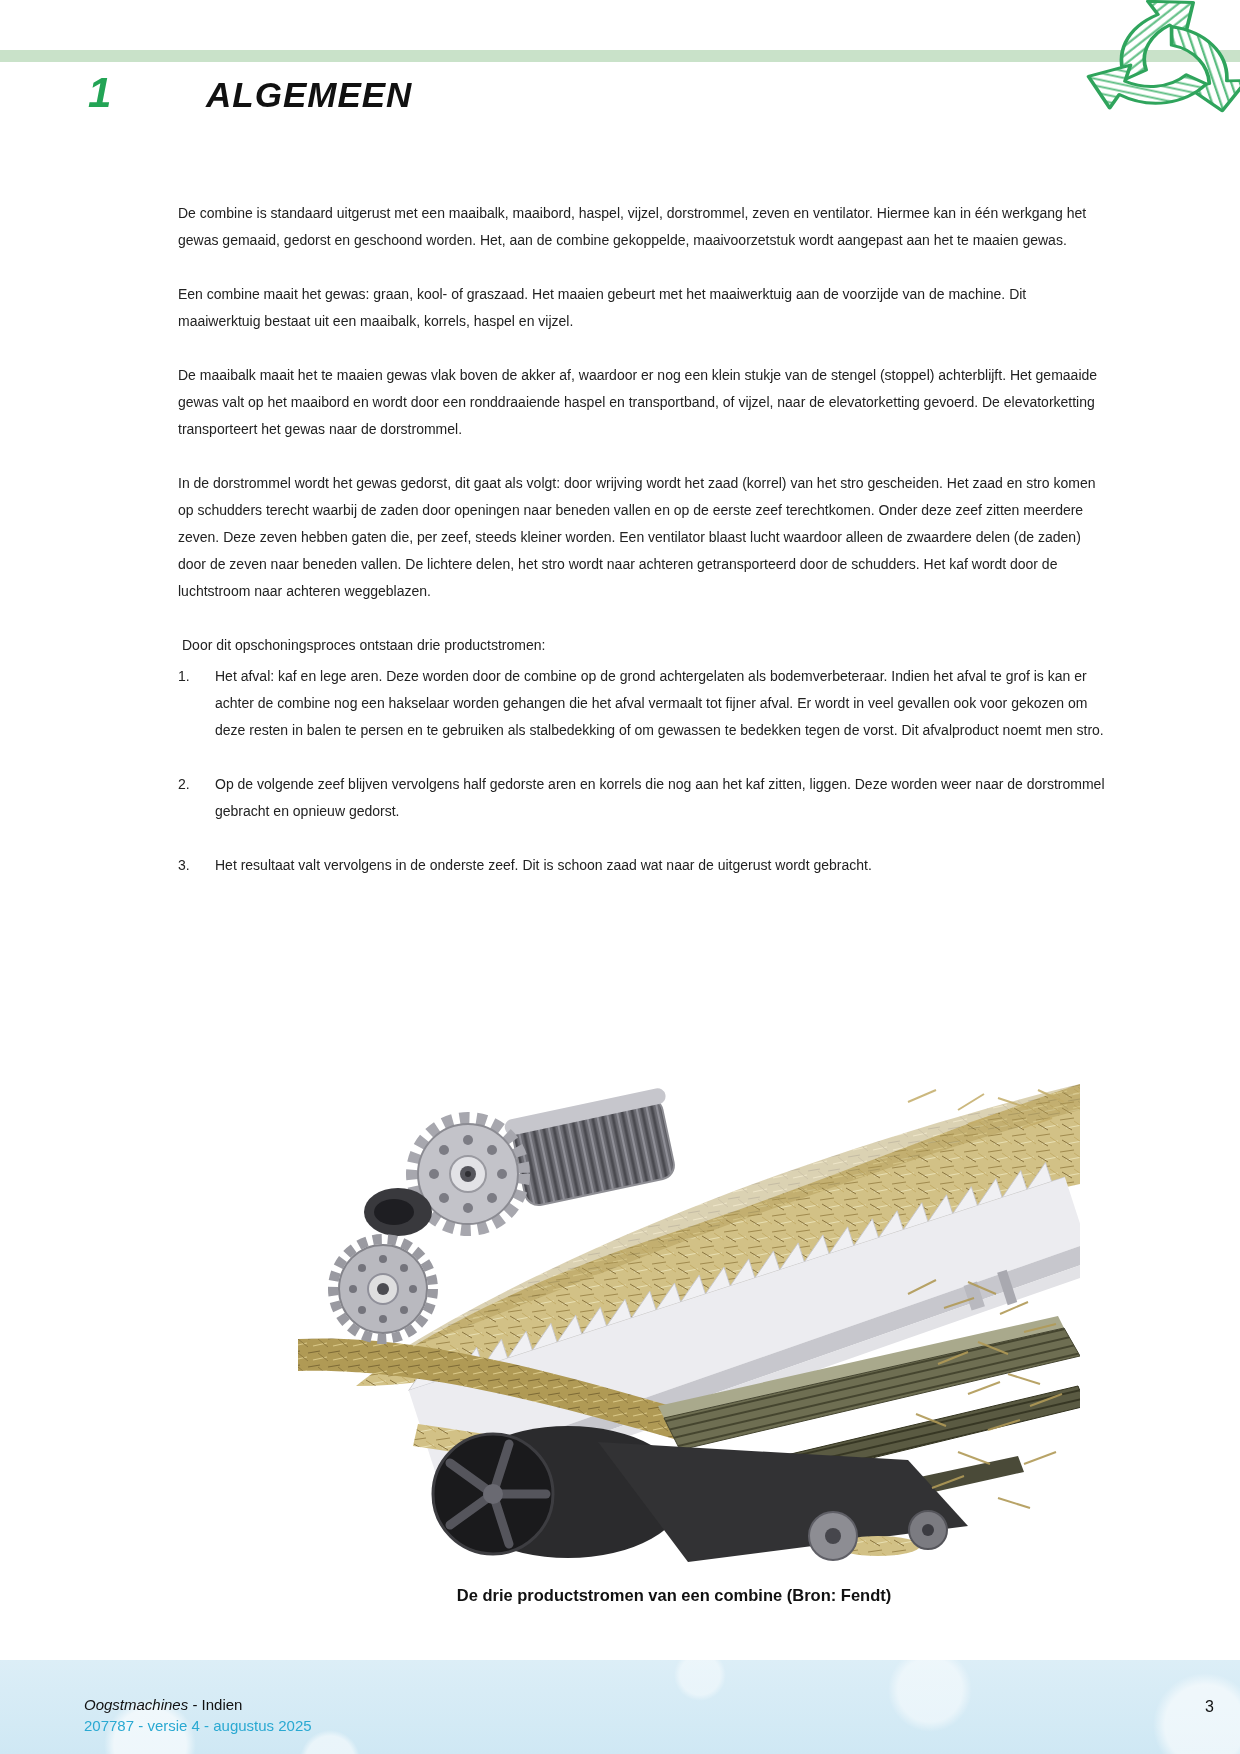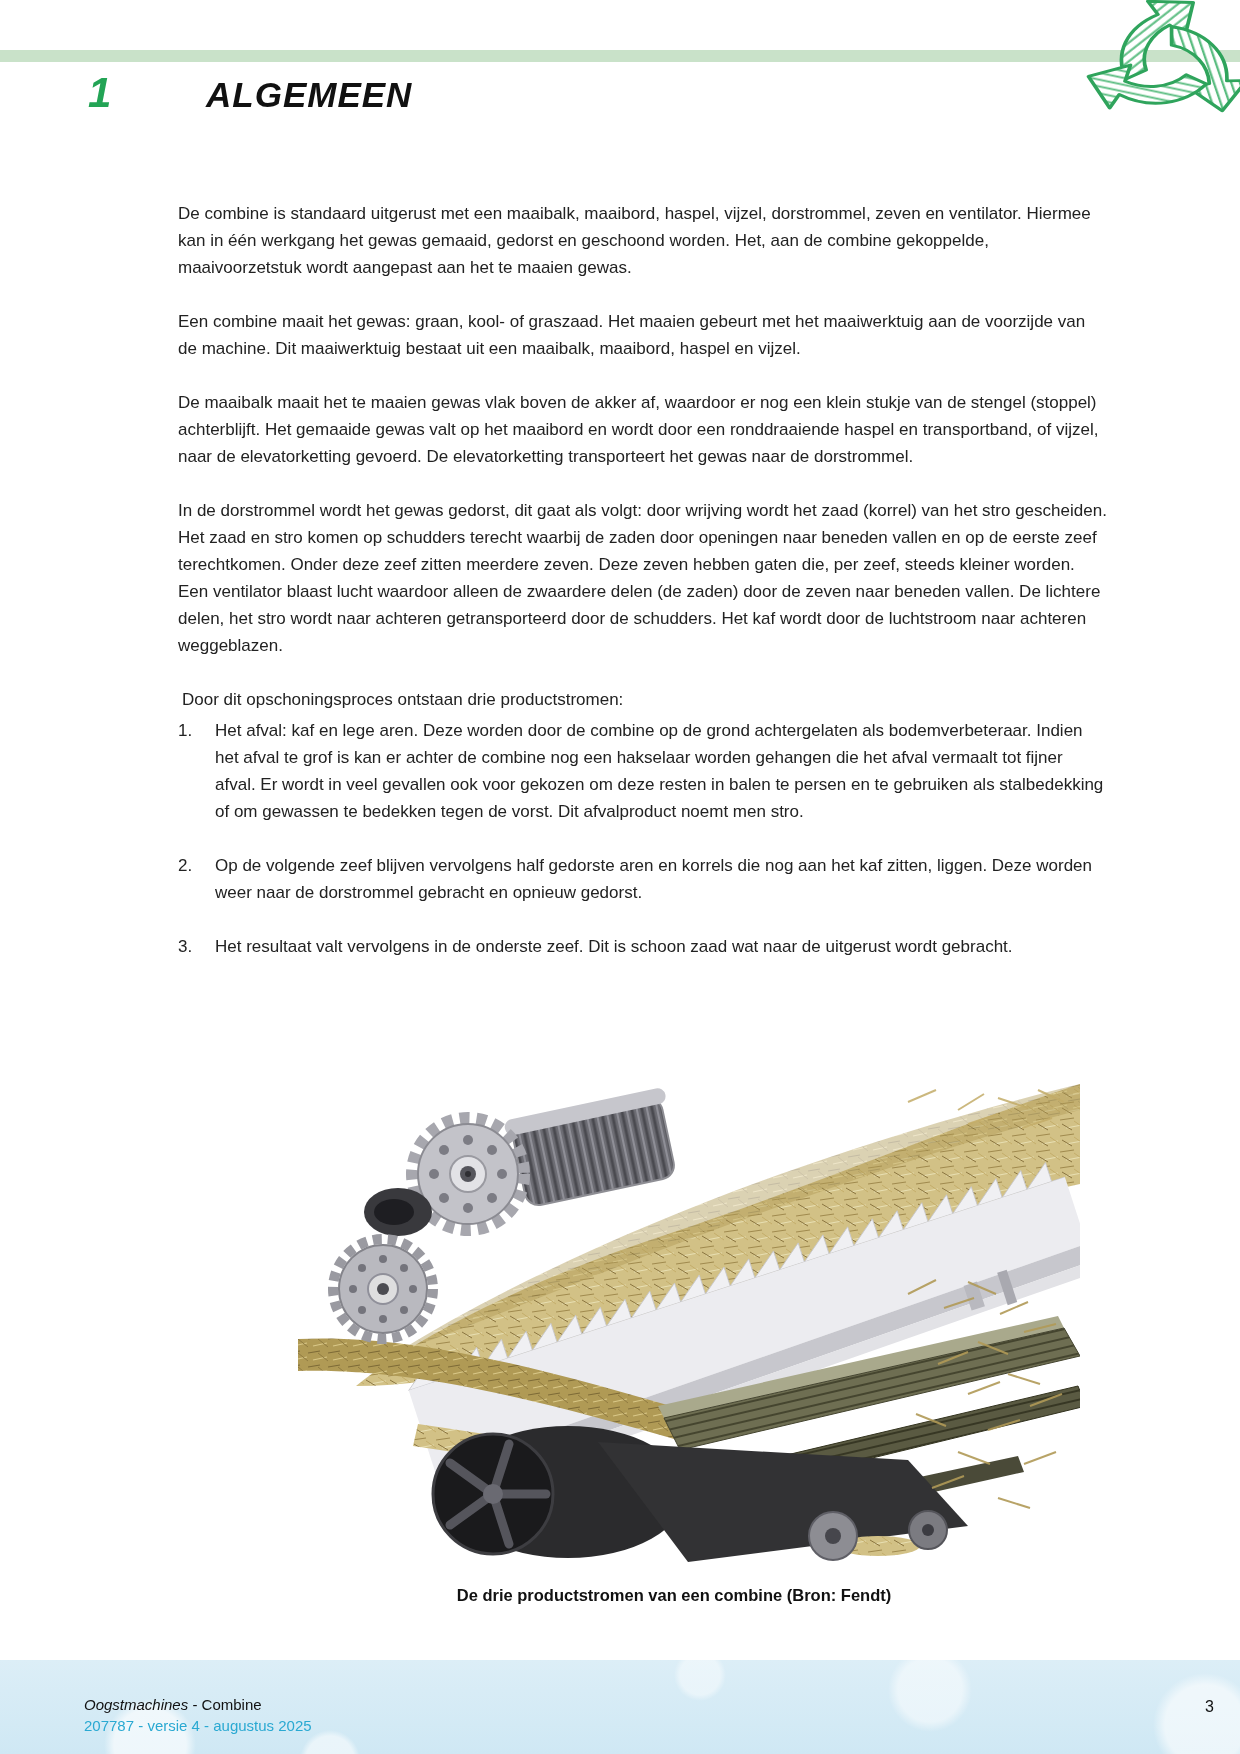--- a/index.html
+++ b/index.html
@@ -7,21 +7,21 @@
         font-family:"Liberation Sans",sans-serif;color:#222;}
   
   .topbar{position:absolute;left:0;top:50px;width:1240px;height:12px;background:#c9e2c9;}
   .recycle{position:absolute;right:-12px;top:-8px;width:168px;height:132px;}
   .chapter{position:absolute;left:88px;top:72px;height:46px;}
   .chnum{position:absolute;left:0;top:0;font-size:42px;line-height:42px;font-weight:bold;
          font-style:italic;color:#23a455;}
   .chtitle{position:absolute;left:118px;top:8px;margin:0;font-size:35px;line-height:30px;
            font-weight:bold;font-style:italic;letter-spacing:1px;color:#111;}
   
-  .content{position:absolute;left:178px;top:200px;width:930px;font-size:17px;line-height:27px;}
+  .content{position:absolute;left:178px;top:200px;width:930px;font-size:14px;line-height:27px;}
   .content p{margin:0 0 27px 0;}
   .content p.intro{margin:4px;}
   .li{display:flex;margin:0 0 27px 0;}
   .li.last{margin-bottom:0;}
   .num{flex:0 0 37px;}
   .litext{flex:1;}
   
   figure{position:absolute;left:256px;top:1072px;width:812px;margin:12px;}
   .figimg{width:812px;height:486px;}
   figcaption{margin-top:16px;text-align:center;font-weight:bold;font-size:16.5px;color:#111;}
@@ -62,21 +62,21 @@
     </svg>
   </div>
 
   <div class="chapter">
     <span class="chnum">1</span>
     <h1 class="chtitle">ALGEMEEN</h1>
   </div>
 
   <div class="content">
     <p>De combine is standaard uitgerust met een maaibalk, maaibord, haspel, vijzel, dorstrommel, zeven en ventilator. Hiermee kan in één werkgang het gewas gemaaid, gedorst en geschoond worden. Het, aan de combine gekoppelde, maaivoorzetstuk wordt aangepast aan het te maaien gewas.</p>
-    <p>Een combine maait het gewas: graan, kool- of graszaad. Het maaien gebeurt met het maaiwerktuig aan de voorzijde van de machine. Dit maaiwerktuig bestaat uit een maaibalk, maaibord, haspel en vijzel.</p>
+    <p>Een combine maait het gewas: graan, kool- of graszaad. Het maaien gebeurt met het maaiwerktuig aan de voorzijde van de machine. Dit maaiwerktuig bestaat uit een maaibalk, korrels, haspel en vijzel.</p>
     <p>De maaibalk maait het te maaien gewas vlak boven de akker af, waardoor er nog een klein stukje van de stengel (stoppel) achterblijft. Het gemaaide gewas valt op het maaibord en wordt door een ronddraaiende haspel en transportband, of vijzel, naar de elevatorketting gevoerd. De elevatorketting transporteert het gewas naar de dorstrommel.</p>
     <p>In de dorstrommel wordt het gewas gedorst, dit gaat als volgt: door wrijving wordt het zaad (korrel) van het stro gescheiden. Het zaad en stro komen op schudders terecht waarbij de zaden door openingen naar beneden vallen en op de eerste zeef terechtkomen. Onder deze zeef zitten meerdere zeven. Deze zeven hebben gaten die, per zeef, steeds kleiner worden. Een ventilator blaast lucht waardoor alleen de zwaardere delen (de zaden) door de zeven naar beneden vallen. De lichtere delen, het stro wordt naar achteren getransporteerd door de schudders. Het kaf wordt door de luchtstroom naar achteren weggeblazen.</p>
     <p class="intro">Door dit opschoningsproces ontstaan drie productstromen:</p>
 
     <div class="li">
       <span class="num">1.</span>
       <span class="litext">Het afval: kaf en lege aren. Deze worden door de combine op de grond achtergelaten als bodemverbeteraar. Indien het afval te grof is kan er achter de combine nog een hakselaar worden gehangen die het afval vermaalt tot fijner afval. Er wordt in veel gevallen ook voor gekozen om deze resten in balen te persen en te gebruiken als stalbedekking of om gewassen te bedekken tegen de vorst. Dit afvalproduct noemt men stro.</span>
     </div>
     <div class="li">
       <span class="num">2.</span>
@@ -226,20 +226,20 @@
         </g>
       </svg>
     </div>
     <figcaption>De drie productstromen van een combine (Bron: Fendt)</figcaption>
   </figure>
 
   <div class="footer">
     <div class="fl">
       <div class="f1">
         <span class="it">Oogstmachines</span>
-        <span>- Combine</span>
+        <span>- Indien</span>
       </div>
       <div class="f2">207787 - versie 4 - augustus 2025</div>
     </div>
     <div class="pagenum">3</div>
   </div>
 
 </div>
 
 </body></html>

